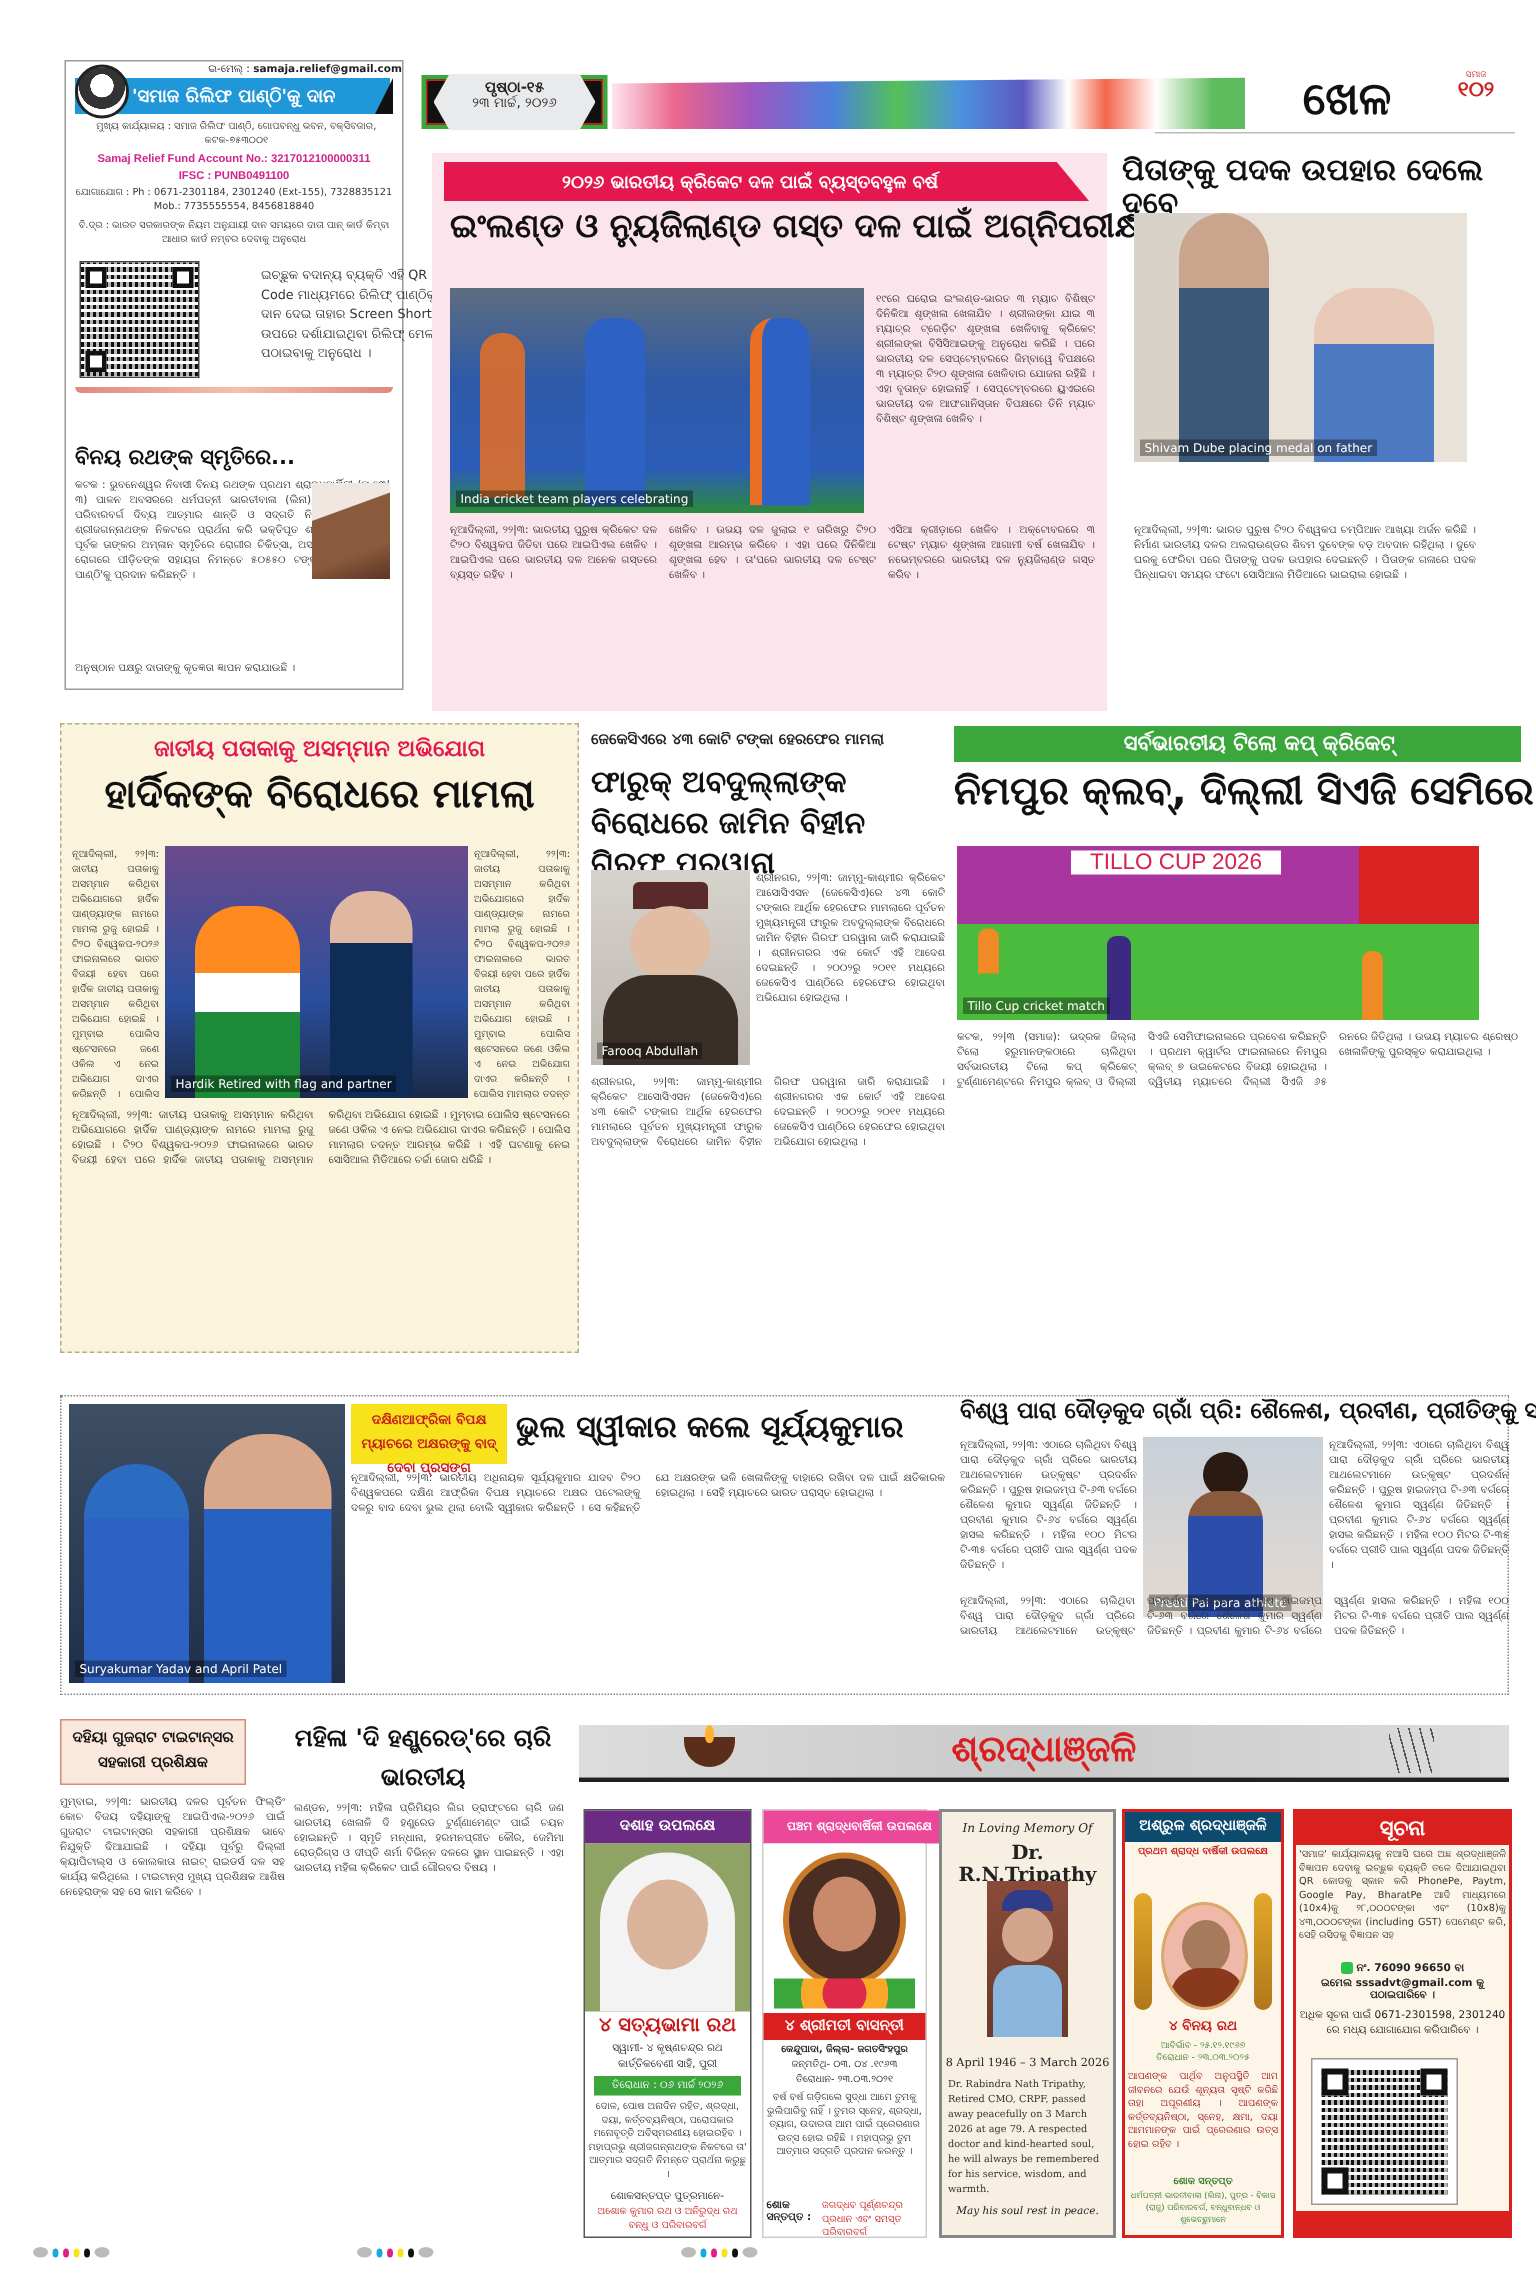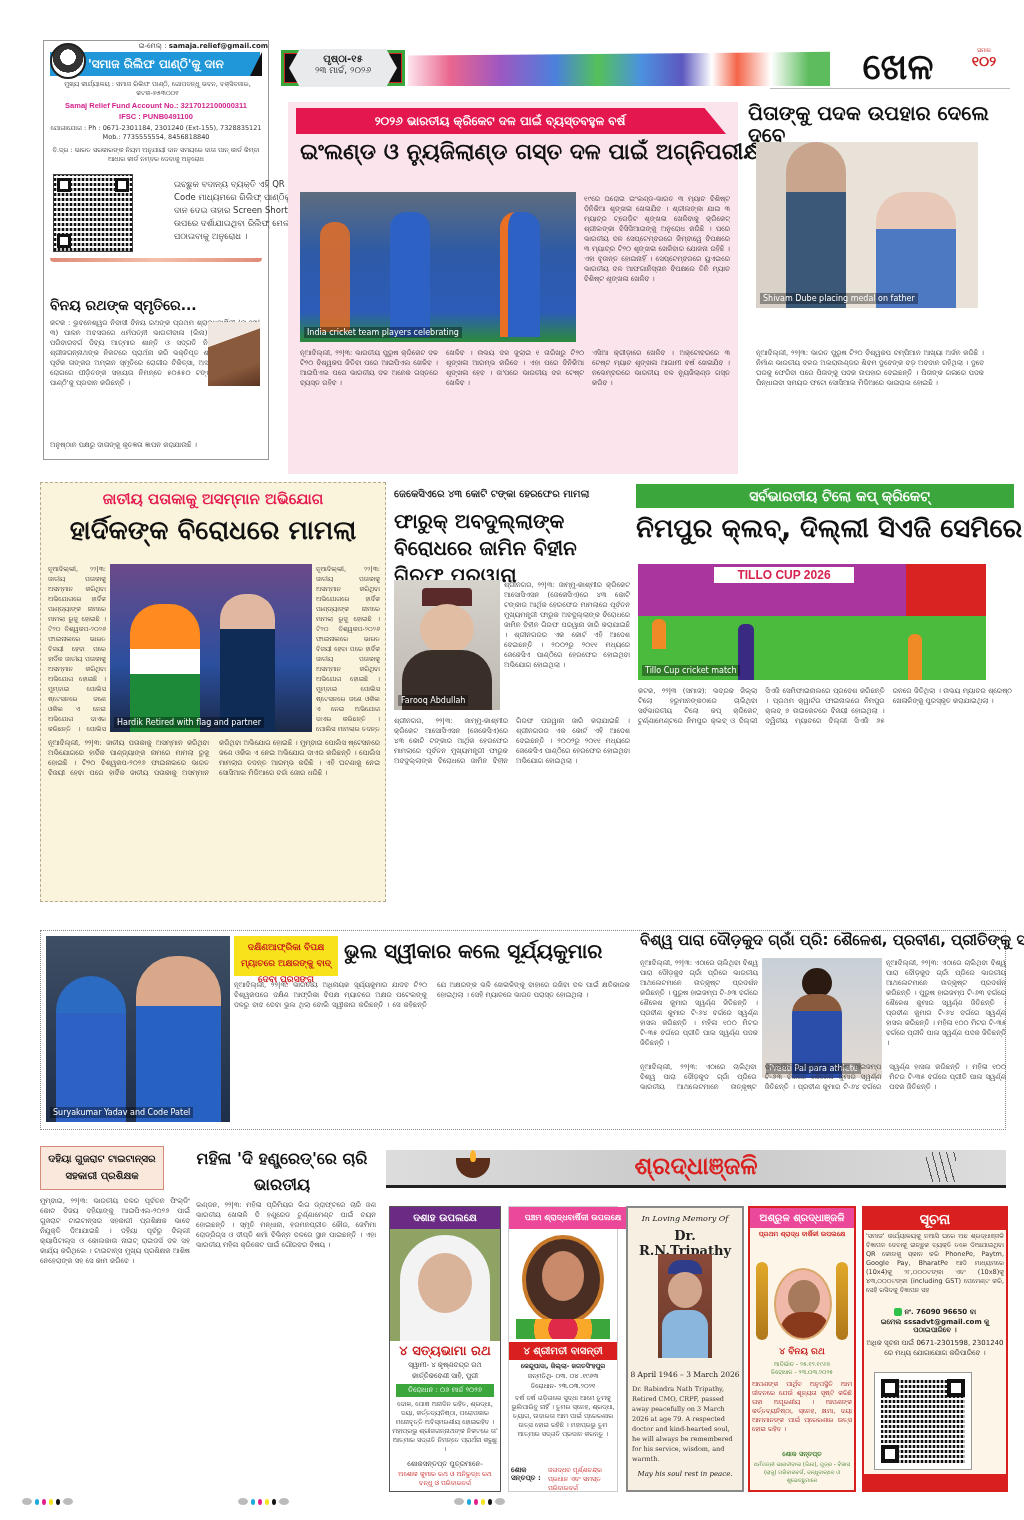--- a/index.html
+++ b/index.html
@@ -47,21 +47,21 @@
 <div class="abs txt" style="left:50px;top:440px;width:210px;text-align:left;">ଅନୁଷ୍ଠାନ ପକ୍ଷରୁ ଦାତାଙ୍କୁ କୃତଜ୍ଞତା ଜ୍ଞାପନ କରାଯାଉଛି ।</div>
 
 <div class="abs" style="left:281px;top:50px;width:124px;height:36px;background:#3aa63c;"></div>
 <div class="abs" style="left:284px;top:53px;width:118px;height:30px;background:#111;border:1px solid #c22;"></div>
 <div class="abs" style="left:289px;top:49px;width:108px;height:38px;background:#e9eaec;clip-path:polygon(10% 0,90% 0,100% 50%,90% 100%,10% 100%,0 50%);text-align:center;">
   <div style="font-size:10px;font-weight:bold;margin-top:4px;">ପୃଷ୍ଠା-୧୫</div>
   <div style="font-size:9px;">୨୩ ମାର୍ଚ୍ଚ, ୨୦୨୬</div>
 </div>
 
 <div class="abs" style="left:408px;top:48px;width:422px;height:38px;background:linear-gradient(90deg,#fde0ea 0%,#e64b7a 10%,#8b3ab7 22%,#2b6bd6 35%,#36b63c 45%,#2c7fd9 55%,#403bb5 65%,#fff 72%,#f24a2a 78%,#fff 86%,#40b040 95%);opacity:.85;clip-path:polygon(0 20%,100% 10%,100% 100%,0 100%);"></div>
-<div class="abs" style="left:828px;top:46px;width:140px;height:42px;font-size:36px;font-weight:bold;color:#111;text-align:center;line-height:42px;">ଖେଳ</div>
+<div class="abs" style="left:828px;top:46px;width:140px;height:42px;font-size:30px;font-weight:bold;color:#111;text-align:center;line-height:42px;">ଖେଳ</div>
 <div class="abs" style="left:965px;top:46px;width:38px;text-align:center;">
   <div style="font-size:6px;color:#c22;">ସମାଜ</div>
   <div style="font-size:14px;font-weight:bold;color:#c22;line-height:14px;">୧୦୨</div>
 </div>
 <div class="abs" style="left:770px;top:88px;width:240px;height:1px;background:#bbb;"></div>
 
 <div class="abs" style="left:288px;top:102px;width:450px;height:372px;background:#fbe4ec;"></div>
 <div class="abs" style="left:296px;top:108px;width:430px;height:26px;background:#e4174f;clip-path:polygon(0 0,95% 0,100% 100%,0 100%);"></div>
 <div class="abs" style="left:300px;top:108px;width:400px;height:26px;line-height:26px;color:#fff;font-size:12px;font-weight:bold;text-align:center;">୨୦୨୬ ଭାରତୀୟ କ୍ରିକେଟ ଦଳ ପାଇଁ ବ୍ୟସ୍ତବହୁଳ ବର୍ଷ</div>
 <div class="abs hd" style="left:300px;top:140px;width:430px;font-size:22px;text-align:center;white-space:nowrap;">ଇଂଲଣ୍ଡ ଓ ନ୍ୟୁଜିଲାଣ୍ଡ ଗସ୍ତ ଦଳ ପାଇଁ ଅଗ୍ନିପରୀକ୍ଷା</div>
@@ -105,33 +105,33 @@
   <span class="ph-label">Farooq Abdullah</span>
 </div>
 <div class="abs txt" style="left:504px;top:580px;width:126px;height:134px;">ଶ୍ରୀନଗର, ୨୨|୩: ଜାମ୍ମୁ-କାଶ୍ମୀର କ୍ରିକେଟ ଆସୋସିଏସନ (ଜେକେସିଏ)ରେ ୪୩ କୋଟି ଟଙ୍କାର ଆର୍ଥିକ ହେରଫେର ମାମଲାରେ ପୂର୍ବତନ ମୁଖ୍ୟମନ୍ତ୍ରୀ ଫାରୁକ ଅବଦୁଲ୍ଲାଙ୍କ ବିରୋଧରେ ଜାମିନ ବିହୀନ ଗିରଫ ପରୱାନା ଜାରି କରାଯାଇଛି । ଶ୍ରୀନଗରର ଏକ କୋର୍ଟ ଏହି ଆଦେଶ ଦେଇଛନ୍ତି । ୨୦୦୨ରୁ ୨୦୧୧ ମଧ୍ୟରେ ଜେକେସିଏ ପାଣ୍ଠିରେ ହେରଫେର ହୋଇଥିବା ଅଭିଯୋଗ ହୋଇଥିଲା ।</div>
 <div class="abs txt" style="left:394px;top:716px;width:236px;height:186px;column-count:2;column-gap:8px;">ଶ୍ରୀନଗର, ୨୨|୩: ଜାମ୍ମୁ-କାଶ୍ମୀର କ୍ରିକେଟ ଆସୋସିଏସନ (ଜେକେସିଏ)ରେ ୪୩ କୋଟି ଟଙ୍କାର ଆର୍ଥିକ ହେରଫେର ମାମଲାରେ ପୂର୍ବତନ ମୁଖ୍ୟମନ୍ତ୍ରୀ ଫାରୁକ ଅବଦୁଲ୍ଲାଙ୍କ ବିରୋଧରେ ଜାମିନ ବିହୀନ ଗିରଫ ପରୱାନା ଜାରି କରାଯାଇଛି । ଶ୍ରୀନଗରର ଏକ କୋର୍ଟ ଏହି ଆଦେଶ ଦେଇଛନ୍ତି । ୨୦୦୨ରୁ ୨୦୧୧ ମଧ୍ୟରେ ଜେକେସିଏ ପାଣ୍ଠିରେ ହେରଫେର ହୋଇଥିବା ଅଭିଯୋଗ ହୋଇଥିଲା ।</div>
 
 <div class="abs" style="left:636px;top:484px;width:378px;height:24px;background:#3aa63c;"></div>
 <div class="abs" style="left:636px;top:484px;width:378px;height:40px;line-height:24px;color:#fff;font-size:14px;font-weight:bold;text-align:center;padding-left:29px;">ସର୍ବଭାରତୀୟ ଟିଲୋ କପ୍ କ୍ରିକେଟ୍</div>
 <div class="abs hd" style="left:636px;top:514px;width:378px;font-size:26px;text-align:center;white-space:nowrap;">ନିମପୁର କ୍ଲବ୍, ଦିଲ୍ଲୀ ସିଏଜି ସେମିରେ</div>
 <div class="abs photo" style="left:638px;top:564px;width:348px;height:116px;background:linear-gradient(180deg,#a9359e 0 45%,#4bbb3e 45% 100%);">
   <div style="position:absolute;right:0;top:0;width:80px;height:52px;background:#d92222"></div>
-  <div style="position:absolute;left:76px;top:3px;width:140px;height:16px;background:#fff;color:#d62350;font-size:12px;font-weight:bold;text-align:center;line-height:16px;font-family:'Liberation Sans',sans-serif;">TILLO CUP 2026</div>
+  <div style="position:absolute;left:76px;top:3px;width:140px;height:16px;background:#fff;color:#d62350;font-size:15px;font-weight:normal;text-align:center;line-height:16px;font-family:'Liberation Sans',sans-serif;">TILLO CUP 2026</div>
   <div style="position:absolute;left:100px;top:60px;width:16px;height:56px;background:#3a2a82;border-radius:6px 6px 0 0"></div>
   <div style="position:absolute;left:270px;top:70px;width:14px;height:46px;background:#f08a26;border-radius:6px 6px 0 0"></div>
   <div style="position:absolute;left:14px;top:55px;width:14px;height:30px;background:#f08a26;border-radius:6px 6px 0 0"></div>
   <span class="ph-label">Tillo Cup cricket match</span>
 </div>
 <div class="abs txt" style="left:638px;top:686px;width:374px;height:210px;column-count:3;column-gap:8px;">କଟକ, ୨୨|୩ (ସମାଜ): ଭଦ୍ରକ ଜିଲ୍ଲା ଟିଲୋ ହରୁମାନଙ୍କଠାରେ ଚାଲିଥିବା ସର୍ବଭାରତୀୟ ଟିଲୋ କପ୍ କ୍ରିକେଟ୍ ଟୁର୍ଣ୍ଣାମେଣ୍ଟରେ ନିମପୁର କ୍ଲବ୍ ଓ ଦିଲ୍ଲୀ ସିଏଜି ସେମିଫାଇନାଲରେ ପ୍ରବେଶ କରିଛନ୍ତି । ପ୍ରଥମ କ୍ୱାର୍ଟର ଫାଇନାଲରେ ନିମପୁର କ୍ଲବ୍ ୭ ଉଇକେଟରେ ବିଜୟୀ ହୋଇଥିଲା । ଦ୍ୱିତୀୟ ମ୍ୟାଚରେ ଦିଲ୍ଲୀ ସିଏଜି ୬୫ ରନରେ ଜିତିଥିଲା । ଉଭୟ ମ୍ୟାଚର ଶ୍ରେଷ୍ଠ ଖେଳାଳିଙ୍କୁ ପୁରସ୍କୃତ କରାଯାଇଥିଲା ।</div>
 
 <div class="abs" style="left:40px;top:930px;width:966px;height:200px;border:1px dotted #888;"></div>
 <div class="abs photo" style="left:46px;top:936px;width:184px;height:186px;background:linear-gradient(180deg,#3e4e64,#1f2f4a);">
   <div style="position:absolute;left:10px;top:40px;width:70px;height:146px;background:linear-gradient(180deg,#2b6bc2 0 25%,#2d62c4 25%);border-radius:35px 35px 0 0"></div>
   <div style="position:absolute;left:90px;top:20px;width:85px;height:166px;background:linear-gradient(180deg,#d9a78a 0 30%,#2762c2 30%);border-radius:40px 40px 0 0"></div>
-  <span class="ph-label">Suryakumar Yadav and Code Patel</span>
+  <span class="ph-label">Suryakumar Yadav and April Patel</span>
 </div>
 <div class="abs" style="left:234px;top:936px;width:104px;height:40px;background:#f7e21b;color:#c81a1a;font-size:9px;font-weight:bold;text-align:center;padding:3px 2px;line-height:16px;">ଦକ୍ଷିଣଆଫ୍ରିକା ବିପକ୍ଷ ମ୍ୟାଚରେ ଅକ୍ଷରଙ୍କୁ ବାଦ୍ ଦେବା ପ୍ରସଙ୍ଗ</div>
 <div class="abs hd" style="left:344px;top:940px;width:286px;font-size:20px;white-space:nowrap;">ଭୁଲ ସ୍ୱୀକାର କଲେ ସୂର୍ଯ୍ୟକୁମାର</div>
 <div class="abs txt" style="left:234px;top:980px;width:396px;height:140px;column-count:2;column-gap:10px;">ନୂଆଦିଲ୍ଲୀ, ୨୨|୩: ଭାରତୀୟ ଅଧିନାୟକ ସୂର୍ଯ୍ୟକୁମାର ଯାଦବ ଟି୨୦ ବିଶ୍ୱକପରେ ଦକ୍ଷିଣ ଆଫ୍ରିକା ବିପକ୍ଷ ମ୍ୟାଚରେ ଅକ୍ଷର ପଟେଲଙ୍କୁ ଦଳରୁ ବାଦ ଦେବା ଭୁଲ ଥିଲା ବୋଲି ସ୍ୱୀକାର କରିଛନ୍ତି । ସେ କହିଛନ୍ତି ଯେ ଅକ୍ଷରଙ୍କ ଭଳି ଖେଳାଳିଙ୍କୁ ବାହାରେ ରଖିବା ଦଳ ପାଇଁ କ୍ଷତିକାରକ ହୋଇଥିଲା । ସେହି ମ୍ୟାଚରେ ଭାରତ ପରାସ୍ତ ହୋଇଥିଲା ।</div>
 
 <div class="abs hd" style="left:640px;top:932px;width:370px;font-size:15px;white-space:nowrap;">ବିଶ୍ୱ ପାରା ଦୌଡ଼କୁଦ ଗ୍ରାଁ ପ୍ରି: ଶୈଳେଶ, ପ୍ରବୀଣ, ପ୍ରୀତିଙ୍କୁ ସ୍ୱର୍ଣ୍ଣ</div>
 <div class="abs txt" style="left:640px;top:958px;width:118px;height:100px;">ନୂଆଦିଲ୍ଲୀ, ୨୨|୩: ଏଠାରେ ଚାଲିଥିବା ବିଶ୍ୱ ପାରା ଦୌଡ଼କୁଦ ଗ୍ରାଁ ପ୍ରିରେ ଭାରତୀୟ ଆଥଲେଟମାନେ ଉତ୍କୃଷ୍ଟ ପ୍ରଦର୍ଶନ କରିଛନ୍ତି । ପୁରୁଷ ହାଇଜମ୍ପ ଟି-୬୩ ବର୍ଗରେ ଶୈଳେଶ କୁମାର ସ୍ୱର୍ଣ୍ଣ ଜିତିଛନ୍ତି । ପ୍ରବୀଣ କୁମାର ଟି-୬୪ ବର୍ଗରେ ସ୍ୱର୍ଣ୍ଣ ହାସଲ କରିଛନ୍ତି । ମହିଳା ୧୦୦ ମିଟର ଟି-୩୫ ବର୍ଗରେ ପ୍ରୀତି ପାଲ ସ୍ୱର୍ଣ୍ଣ ପଦକ ଜିତିଛନ୍ତି ।</div>
 <div class="abs photo" style="left:762px;top:958px;width:120px;height:120px;background:linear-gradient(180deg,#c8d0d8 0%,#e3dad2 100%);">
   <div style="position:absolute;left:40px;top:10px;width:30px;height:30px;background:#2a1a12;border-radius:50%"></div>
   <div style="position:absolute;left:30px;top:36px;width:50px;height:84px;background:linear-gradient(180deg,#8a5a3c 0 20%,#2a4eaa 20%);border-radius:20px 20px 0 0"></div>
@@ -189,21 +189,21 @@
 <div class="abs photo" style="left:658px;top:1254px;width:54px;height:104px;background:linear-gradient(180deg,#8a4a3a 0%,#6a3a2a 100%);">
   <div style="position:absolute;left:10px;top:6px;width:34px;height:14px;background:#2e3c8a;border-radius:12px 12px 0 0"></div>
   <div style="position:absolute;left:10px;top:18px;width:34px;height:36px;background:#d2a68c;border-radius:50%"></div>
   <div style="position:absolute;left:4px;top:56px;width:46px;height:48px;background:#8ab6de;border-radius:16px 16px 0 0"></div>
 </div>
 <div class="abs serif" style="left:628px;top:1370px;width:114px;text-align:center;font-size:7.5px;">8 April 1946 – 3 March 2026</div>
 <div class="abs serif txt" style="left:632px;top:1384px;width:106px;height:82px;font-size:6.5px;line-height:10px;text-align:left;">Dr. Rabindra Nath Tripathy, Retired CMO, CRPF, passed away peacefully on 3 March 2026 at age 79. A respected doctor and kind-hearted soul, he will always be remembered for his service, wisdom, and warmth.</div>
 <div class="abs serif" style="left:628px;top:1470px;width:114px;text-align:center;font-size:7px;font-style:italic;">May his soul rest in peace.</div>
 
 <div class="abs" style="left:748px;top:1206px;width:108px;height:286px;border:2px solid #d9201f;background:#fdf6e8;"></div>
-<div class="abs" style="left:750px;top:1208px;width:104px;height:20px;background:#ec4899;color:#fff;font-size:10px;font-weight:bold;text-align:center;line-height:20px;">ଅଶ୍ରୁଳ ଶ୍ରଦ୍ଧାଞ୍ଜଳି</div>
+<div class="abs" style="left:750px;top:1208px;width:104px;height:20px;background:#0c4a6e;color:#fff;font-size:10px;font-weight:bold;text-align:center;line-height:20px;">ଅଶ୍ରୁଳ ଶ୍ରଦ୍ଧାଞ୍ଜଳି</div>
 <div class="abs" style="left:750px;top:1230px;width:104px;text-align:center;font-size:6.5px;font-weight:bold;color:#c81a1a;">ପ୍ରଥମ ଶ୍ରାଦ୍ଧ ବାର୍ଷିକୀ ଉପଲକ୍ଷେ</div>
 <div class="abs" style="left:756px;top:1262px;width:12px;height:78px;background:linear-gradient(180deg,#e2a82a,#b0781a);border-radius:6px;"></div>
 <div class="abs photo" style="left:774px;top:1268px;width:58px;height:72px;border-radius:50%;background:#f0b8a8;border:2px solid #d9a86a;">
   <div style="position:absolute;left:12px;top:10px;width:32px;height:36px;background:#a87a5c;border-radius:50%"></div>
   <div style="position:absolute;left:4px;top:42px;width:50px;height:30px;background:#8a3a1c;border-radius:20px 20px 0 0"></div>
 </div>
 <div class="abs" style="left:836px;top:1262px;width:12px;height:78px;background:linear-gradient(180deg,#e2a82a,#b0781a);border-radius:6px;"></div>
 <div class="abs" style="left:750px;top:1346px;width:104px;text-align:center;font-size:9px;font-weight:bold;color:#c81a1a;">୪ ବିନୟ ରଥ</div>
 <div class="abs" style="left:750px;top:1360px;width:104px;text-align:center;font-size:6px;color:#3a7a2a;">ଆବିର୍ଭାବ - ୨୫.୧୨.୧୯୬୭</div>
 <div class="abs" style="left:750px;top:1368px;width:104px;text-align:center;font-size:6px;color:#3a7a2a;">ତିରୋଧାନ - ୨୩.୦୩.୨୦୨୫</div>

